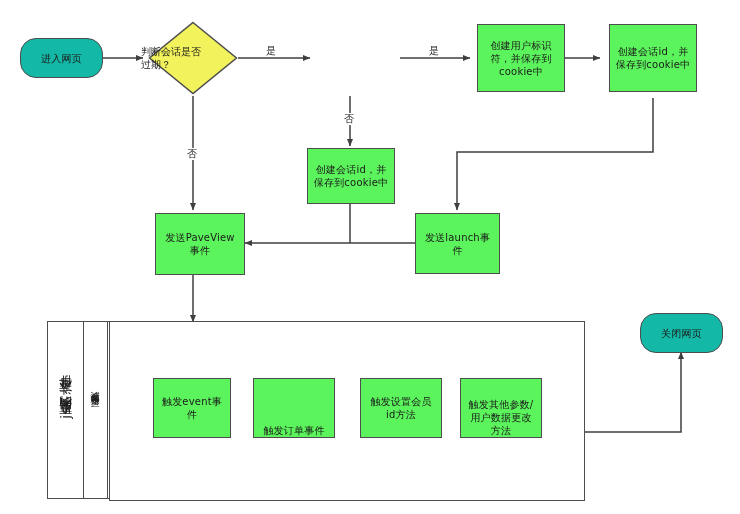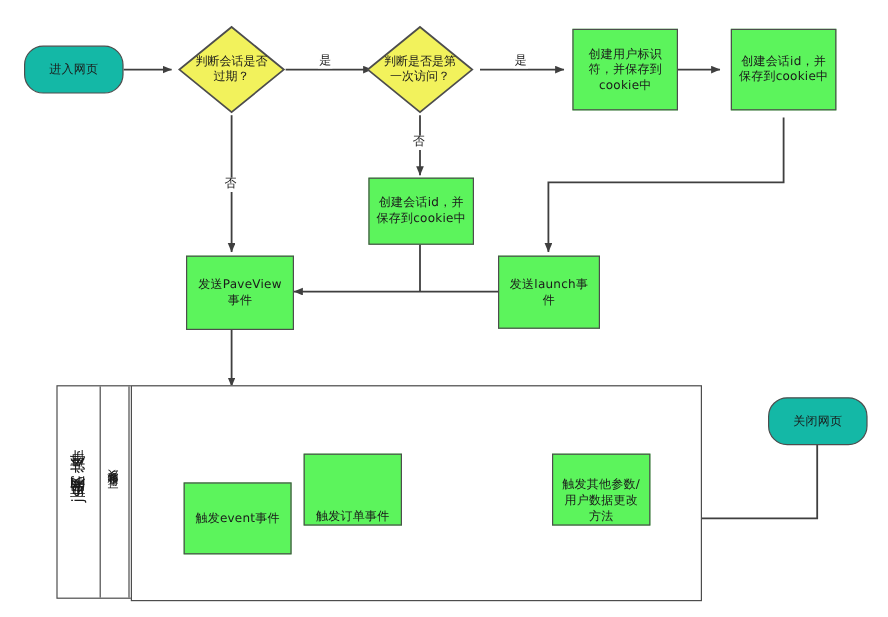--- a/index.html
+++ b/index.html
@@ -54,21 +54,21 @@
     top: 0;
     width: 100%;
     height: 100%;
   }
   .decision-label {
     position: absolute;
     left: 50%;
     top: 50%;
     transform: translate(-50%, -50%);
     width: 104px;
-    text-align: center;
+    text-align: left;
     font-size: 10px;
     line-height: 13px;
     color: #1a1a1a;
     white-space: pre-line;
     pointer-events: none;
   }
   .edge-label {
     position: absolute;
     font-size: 10px;
     color: #1a1a1a;
@@ -147,27 +147,20 @@
   </div>
 
   <div class="decision-wrap" style="left:148px; top:21px; width:90px; height:74px;">
     <svg class="decision-shape" viewBox="0 0 90 74" preserveAspectRatio="none">
       <polygon points="45,1.5 88.5,37 45,72.5 1.5,37" fill="#f2f25c" stroke="#4d4d4d" stroke-width="1.5"></polygon>
     </svg>
     <div class="decision-label">判断会话是否
 过期？</div>
   </div>
 
-  <div class="decision-wrap" style="left:305px; top:21px; width:90px; height:74px;">
-    <svg class="decision-shape" viewBox="0 0 90 74" preserveAspectRatio="none">
-      <polygon points="45,1.5 88.5,37 45,72.5 1.5,37" fill="#f2f25c" stroke="#4d4d4d" stroke-width="1.5"></polygon>
-    </svg>
-    <div class="decision-label">判断是否是第
-一次访问？</div>
-  </div>
 
   <div class="node process" style="left:477px; top:24px; width:88px; height:68px; padding:16px 5px;">
     <span>创建用户标识符，并保存到cookie中</span>
   </div>
 
   <div class="node process" style="left:609px; top:24px; width:88px; height:68px; padding:0 5px;">
     <span>创建会话id，并保存到cookie中</span>
   </div>
 
   <div class="node process" style="left:307px; top:148px; width:88px; height:56px; padding:0 5px;">
@@ -190,27 +183,30 @@
   <div class="lane-box" style="left:47px; top:321px; width:536px; height:178px;">
     <div class="lane-title lane-title-main" style="left:0; top:0; width:36px; height:100%;">
       <span class="vtext">页面出发的js方法/事件</span>
     </div>
     <div class="lane-title lane-title-sub" style="left:36px; top:0; width:24px; height:100%;">
       <span class="vtext">可能会触发多次</span>
     </div>
     <div class="lane-inner" style="left:61px; top:-1px; width:476px; height:180px;"></div>
   </div>
 
-  <div class="node process" style="left:153px; top:378px; width:90px; height:60px; padding:0 5px;margin-top:24px;">
+  <div class="node process" style="left:153px; top:378px; width:78px; height:60px; padding:0 5px;">
     <span>触发event事件</span>
   </div>
   <div class="node process" style="left:253px; top:378px; width:82px; height:60px; padding:0 5px;align-items:flex-end;">
     <span>触发订单事件</span>
   </div>
+  <div class="node process" style="left:360px; top:378px; width:82px; height:60px; padding:0 5px;">
+    <span>触发设置会员id方法</span>
+  </div>
   <div class="node process" style="left:460px; top:378px; width:82px; height:60px; padding:0 5px;align-items:flex-end;">
     <span>触发其他参数/用户数据更改方法</span>
   </div>
 
-  <div class="node terminal" style="left:640px; top:313px; width:83px; height:40px;margin-top:18px;">
+  <div class="node terminal" style="left:640px; top:313px; width:83px; height:40px;">
     <span>关闭网页</span>
   </div>
 
 </div>
 
 </body></html>

